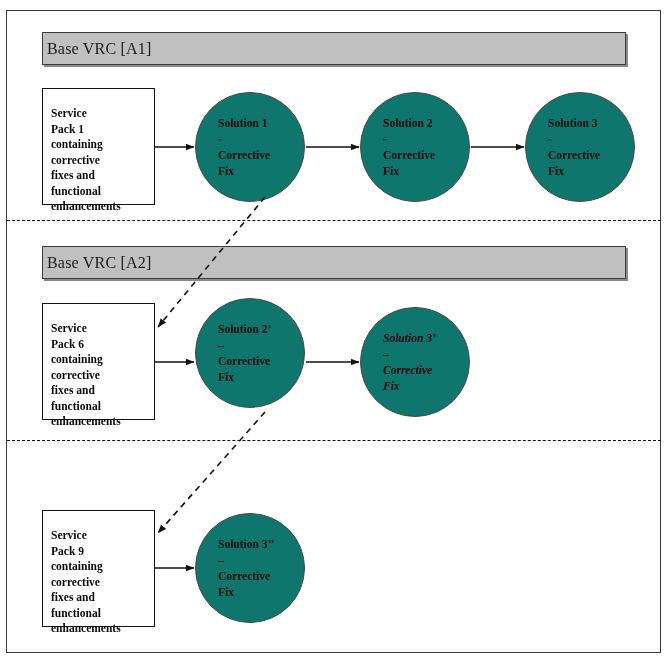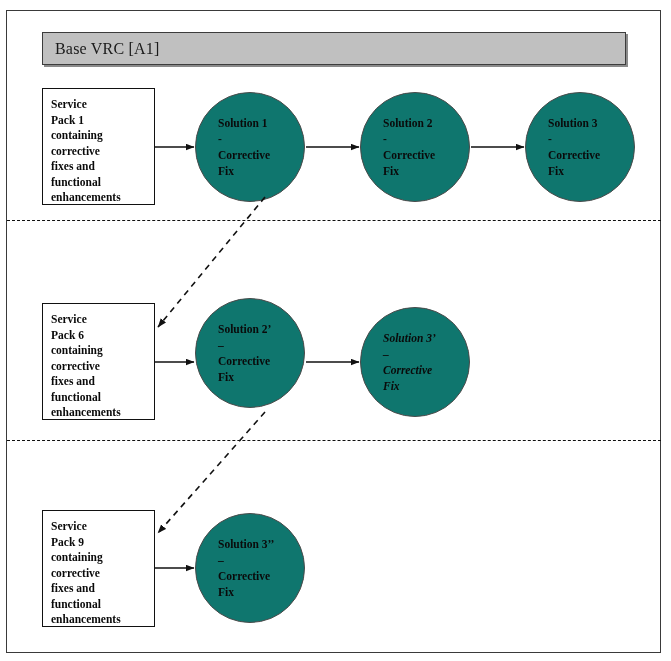--- a/index.html
+++ b/index.html
@@ -8,26 +8,26 @@
 
   #diagram{position:absolute;left:0;top:0;width:671px;height:661px;}
 
   .outer-frame{position:absolute;left:6px;top:10px;width:655px;height:643px;
     border:1px solid #3a3a3a;background:#fff;box-sizing:border-box;}
 
   .band-label{position:absolute;left:42px;width:584px;height:33px;
     background:#c0c0c0;border:1px solid #3c3c3c;box-sizing:border-box;
     box-shadow:2px 2px 0 0 #8a8a8a;
     font-family:"Liberation Serif",serif;font-size:16px;color:#1a1a1a;
-    display:flex;align-items:center;padding-left:12px;letter-spacing:.2px;}
+    display:flex;align-items:center;padding-left:4px;letter-spacing:.2px;}
 
   .sp-box{position:absolute;left:42px;width:113px;
     background:#ffffff;border:1px solid #111;box-sizing:border-box;
     font-family:"Liberation Serif",serif;font-weight:bold;font-size:11.5px;
-    line-height:15.5px;color:#0a0a0a;padding:8px 0 0 8px;}
+    line-height:15.5px;color:#0a0a0a;padding:17px 0 0 8px;}
 
   .circ{position:absolute;width:110px;height:110px;border-radius:50%;
     background:#0f766e;border:1px solid #4a4a4a;box-sizing:border-box;}
   .circ .ctext{position:absolute;left:22px;top:22px;width:90px;
     font-family:"Liberation Serif",serif;font-weight:bold;font-size:11.5px;
     line-height:16px;color:#0a0a0a;}
 
   .hdash{position:absolute;left:7px;width:654px;height:0;
     border-top:1.6px dashed #111;}
 
@@ -75,20 +75,21 @@
     <div class="ctext">
       <div>Solution 3</div>
       <div>-</div>
       <div>Corrective</div>
       <div>Fix</div>
     </div>
   </div>
 
   <div class="hdash" style="top:220px;"></div>
 
+  <div class="band-label" style="top:246px;">Base VRC [A2]</div>
 
   <div class="sp-box" style="top:303px;height:117px;">
     <div>Service</div>
     <div>Pack 6</div>
     <div>containing</div>
     <div>corrective</div>
     <div>fixes and</div>
     <div>functional</div>
     <div>enhancements</div>
   </div>

